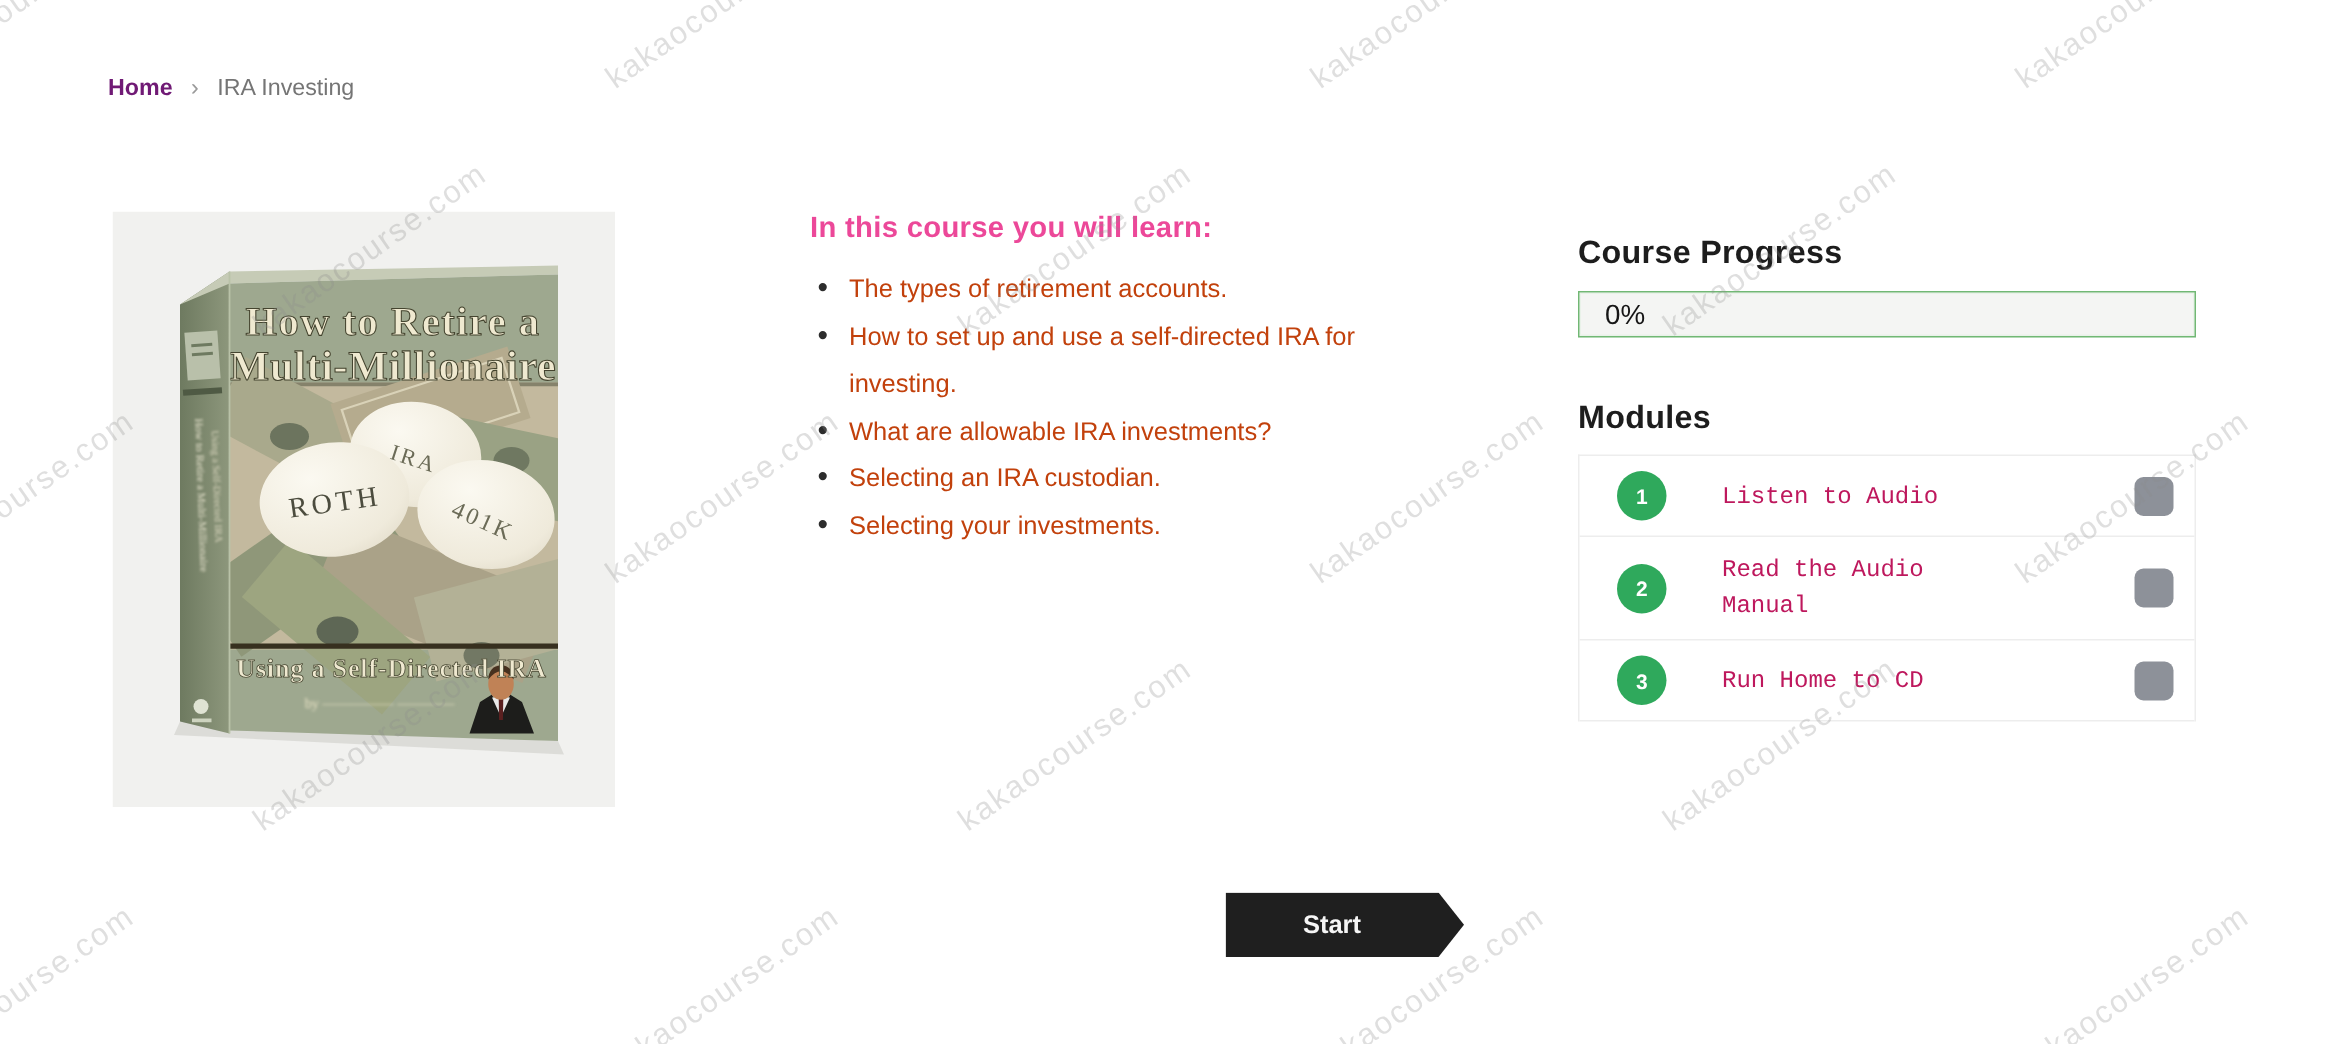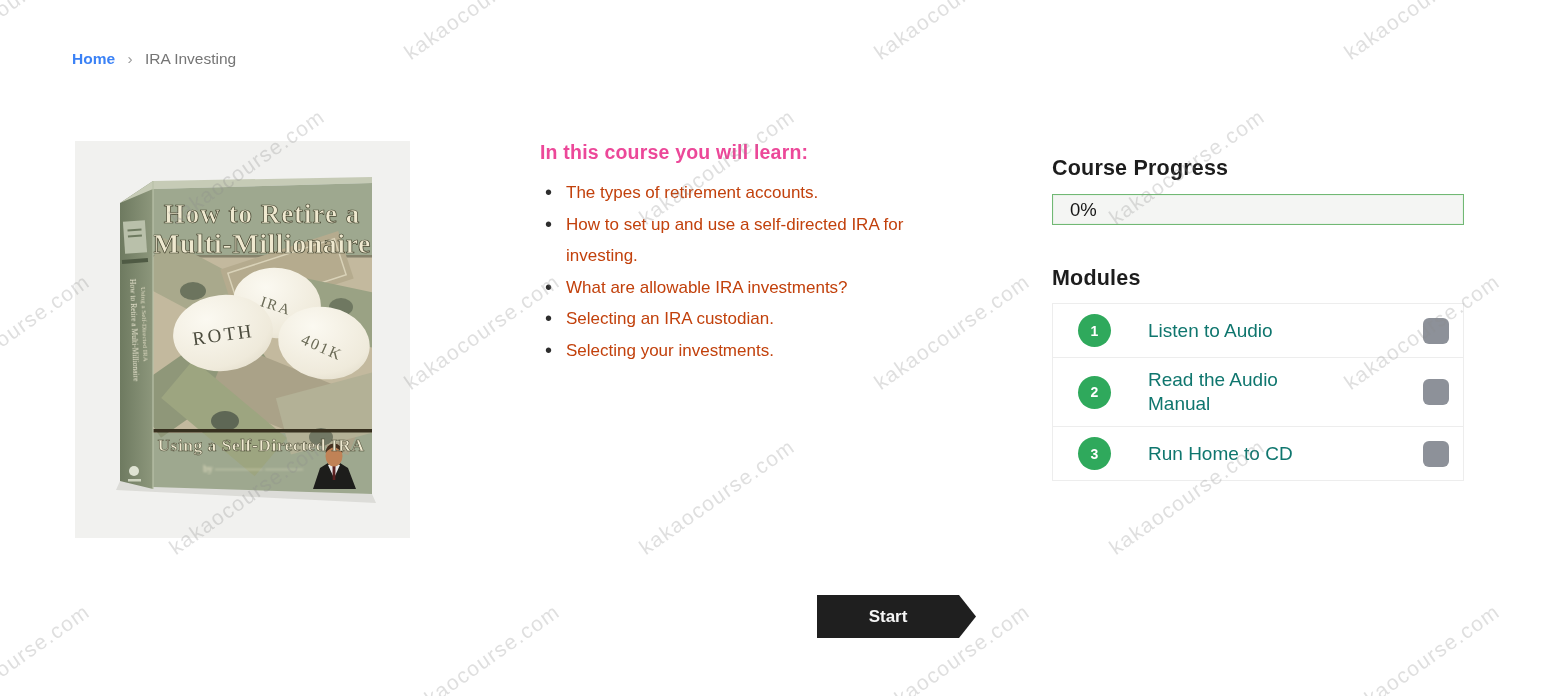--- a/index.html
+++ b/index.html
@@ -5,21 +5,21 @@
   html,body{margin:0;padding:0;background:#ffffff;}
   .stage{position:relative;width:1554px;height:696px;overflow:hidden;background:#ffffff;
          font-family:"Liberation Sans",sans-serif;}
   
   #watermark-layer{position:absolute;inset:0;pointer-events:none;z-index:6;overflow:hidden;}
   #watermark-layer span{position:absolute;display:inline-block;white-space:nowrap;
       font-size:21px;letter-spacing:1.3px;transform:rotate(-35deg);transform-origin:center;
       font-family:"Liberation Sans",sans-serif;}
   
   .breadcrumb{position:absolute;left:72px;top:50px;font-size:15.5px;color:#757575;z-index:2;}
-  .breadcrumb .home{font-weight:700;color:#3b82f6;cursor:pointer;}
+  .breadcrumb .home{font-weight:700;color:#701a75;cursor:pointer;}
   .breadcrumb .sep{margin:0 8px;color:#9a9a9a;}
   .breadcrumb .current{color:#757575;margin-top:39px;}
   
   .cover{position:absolute;left:75px;top:141px;width:335px;height:397px;z-index:1;}
   
   .learn{position:absolute;left:540px;top:141px;width:418px;z-index:2;}
   .learn h2{margin:0 0 13px 0;font-size:19.5px;font-weight:700;color:#ec4899;letter-spacing:.2px;}
   .learn ul{margin:0;padding:0;list-style:none;}
   .learn li{position:relative;padding-left:26px;font-family:Liberation Sans, sans-serif;
             font-size:17px;line-height:31.5px;color:#c2410c;}
@@ -30,21 +30,21 @@
   .progress-bar{margin-top:13px;height:29px;border:1px solid #71b874;background:#f4f5f3;
                 box-shadow:inset 0 0 0 1px #e9f2e9;display:flex;align-items:center;}
   .progress-bar .val{font-size:18.5px;color:#161616;padding-left:17px;}
   .modules-heading{margin-top:41px !important;}
   .module-list{margin-top:12px;border:1px solid #ededed;border-bottom:none;}
   .module-row{display:flex;align-items:center;border-bottom:1px solid #ededed;
               padding:10px 0;cursor:pointer;background:#fff0;} 
   .module-badge{flex:0 0 auto;width:33px;height:33px;border-radius:50%;margin-left:25px;
                 display:flex;align-items:center;justify-content:center;
                 color:#ffffff;font-size:14px;font-weight:700;}
-  .module-label{margin-left:37px;width:180px;font-size:19px;line-height:24px;color:#0f766e;}
+  .module-label{margin-left:37px;width:180px;font-size:16px;line-height:24px;color:#be185d;font-family:Liberation Mono, monospace;}
   .module-check{margin-left:auto;margin-right:14px;width:26px;height:26px;border-radius:6px;}
   
   .start-btn{position:absolute;left:817px;top:595px;width:159px;height:43px;border:none;
       z-index:2;cursor:pointer;color:#f5f5f5;font-size:17px;font-weight:700;
       font-family:"Liberation Sans",sans-serif;padding:0 17px 0 0;
       clip-path:polygon(0 0,calc(100% - 17px) 0,100% 50%,calc(100% - 17px) 100%,0 100%);}
 </style>
 </head>
 <body>
 

